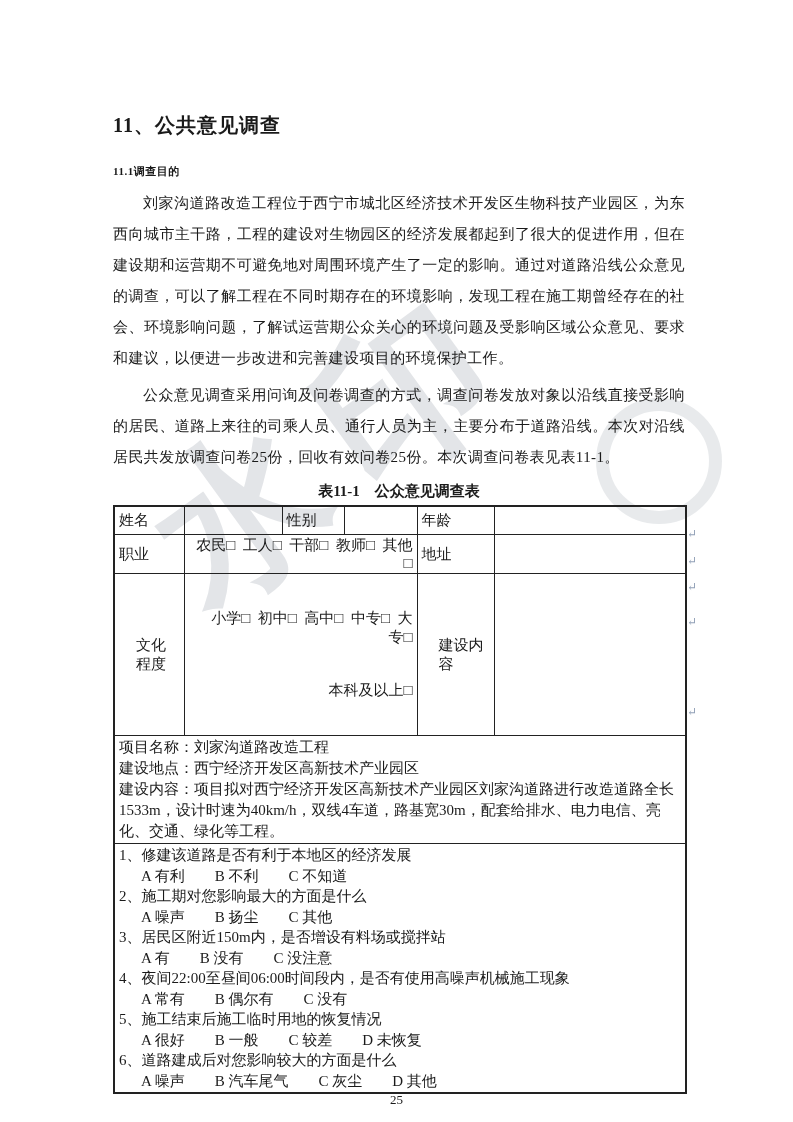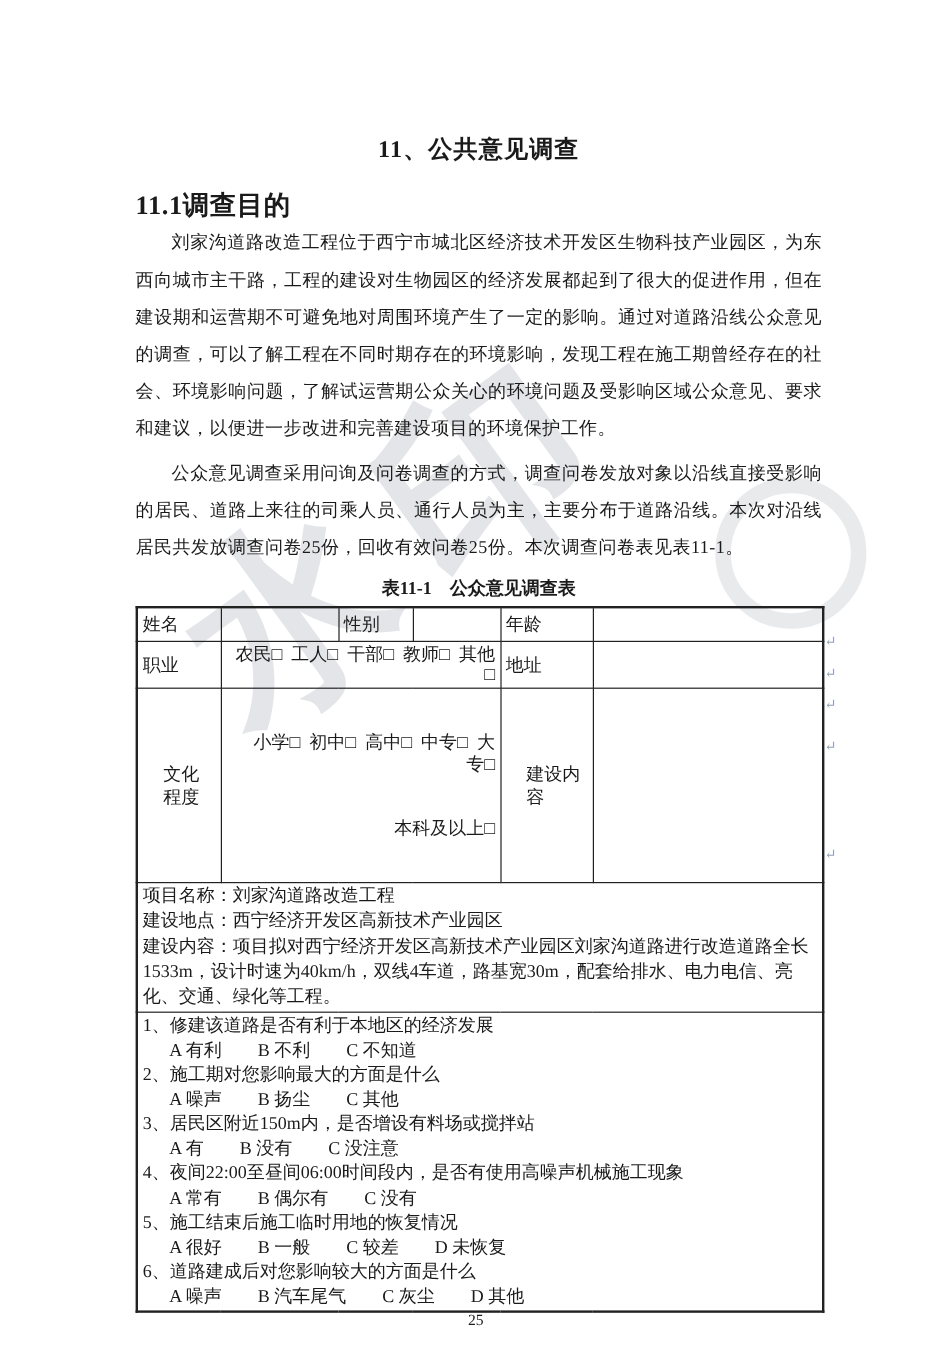--- a/index.html
+++ b/index.html
@@ -7,22 +7,22 @@
         font-family:"Liberation Serif","DejaVu Serif",serif;color:#1a1a1a;}
   
   .watermark{position:absolute;inset:0;z-index:0;pointer-events:none;}
   .wm-text{position:absolute;left:240px;top:430px;font-size:168px;font-weight:bold;
            letter-spacing:34px;color:rgba(128,138,150,0.22);transform:rotate(-36deg);
            transform-origin:left bottom;white-space:nowrap;}
   .wm-ring{position:absolute;left:596px;top:398px;width:100px;height:100px;border-radius:50%;
            border:13px solid rgba(128,138,150,0.18);}
   
   .content{position:absolute;left:113px;width:572px;top:0;z-index:1;}
-  .h1{margin:112px 0 0 0;font-size:20px;line-height:26px;font-weight:bold;letter-spacing:1px;text-align:center;}
-  .h2{font-size:22px;line-height:22px;font-weight:bold;letter-spacing:0.5px;}
+  .h1{margin:112px 0 0 0;font-size:20px;line-height:26px;font-weight:bold;letter-spacing:1px;}
+  .h2{font-size:11px;line-height:22px;font-weight:bold;letter-spacing:0.5px;}
   .h2.first{margin:22px 0 0 0;}
   .h2.second{margin:12px 0 0 0;}
   p.body{margin:6px 0 0 0;font-size:15px;line-height:31px;text-align:justify;
          text-indent:2em;letter-spacing:0.4px;}
   .tbl-caption{margin:8px 0 0 0;text-align:center;font-weight:bold;font-size:15px;line-height:20px;}
   
   table.survey{border-collapse:collapse;table-layout:fixed;width:572px;margin-top:4px;
                border:2px solid #222;}
   table.survey td{border:1px solid #222;font-size:15px;padding:1px 4px;
                   vertical-align:middle;overflow:hidden;}

